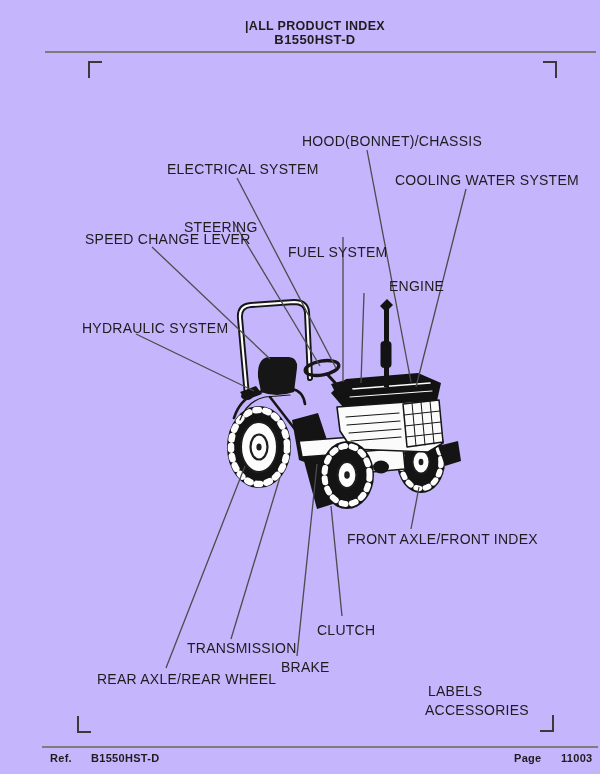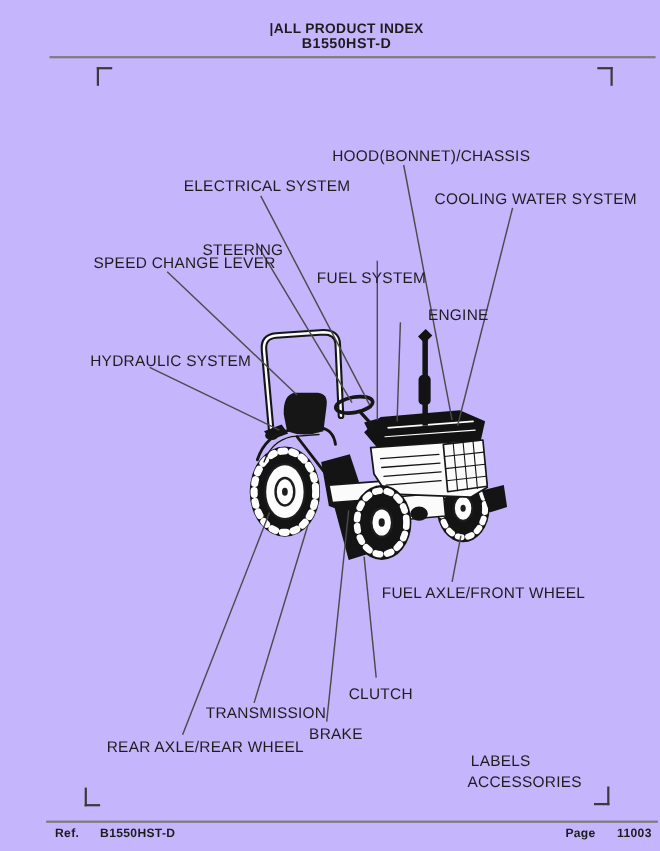--- a/index.html
+++ b/index.html
@@ -134,21 +134,21 @@
   </svg>
 
   <div class="part-label" style="left:302px; top:133px;">HOOD(BONNET)/CHASSIS</div>
   <div class="part-label" style="left:167px; top:161px;">ELECTRICAL SYSTEM</div>
   <div class="part-label" style="left:395px; top:172px;text-align:center;">COOLING WATER SYSTEM</div>
   <div class="part-label" style="left:184px; top:205px;margin-top:14px;">STEERING</div>
   <div class="part-label" style="left:288px; top:222px;margin-top:22px;">FUEL SYSTEM</div>
   <div class="part-label" style="left:85px;  top:231px;">SPEED CHANGE LEVER</div>
   <div class="part-label" style="left:357px; top:278px;margin-left:32px;">ENGINE</div>
   <div class="part-label" style="left:82px;  top:320px;">HYDRAULIC SYSTEM</div>
-  <div class="part-label" style="left:347px; top:531px;">FUEL AXLE/FRONT WHEEL</div>
+  <div class="part-label" style="left:347px; top:531px;">FRONT AXLE/FRONT INDEX</div>
   <div class="part-label" style="left:317px; top:622px;">CLUTCH</div>
   <div class="part-label" style="left:187px; top:640px;">TRANSMISSION</div>
   <div class="part-label" style="left:281px; top:659px;">BRAKE</div>
   <div class="part-label" style="left:97px;  top:671px;">REAR AXLE/REAR WHEEL</div>
   <div class="part-label" style="left:428px; top:683px;">LABELS</div>
   <div class="part-label" style="left:425px; top:702px;">ACCESSORIES</div>
 
   <div class="ftr ref-lbl">Ref.</div>
   <div class="ftr ref-val">B1550HST-D</div>
   <div class="ftr page-lbl">Page</div>

